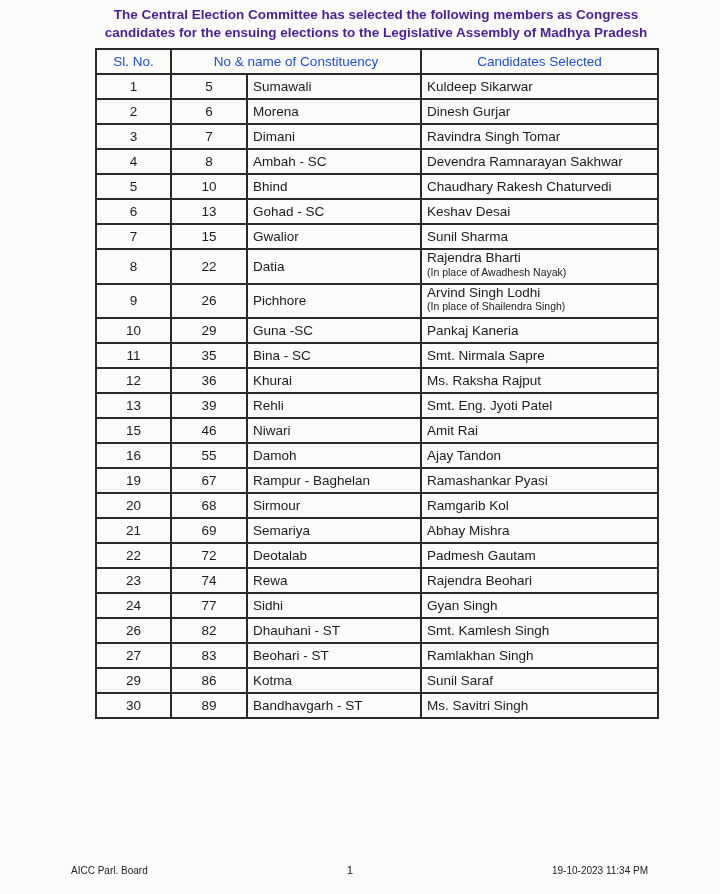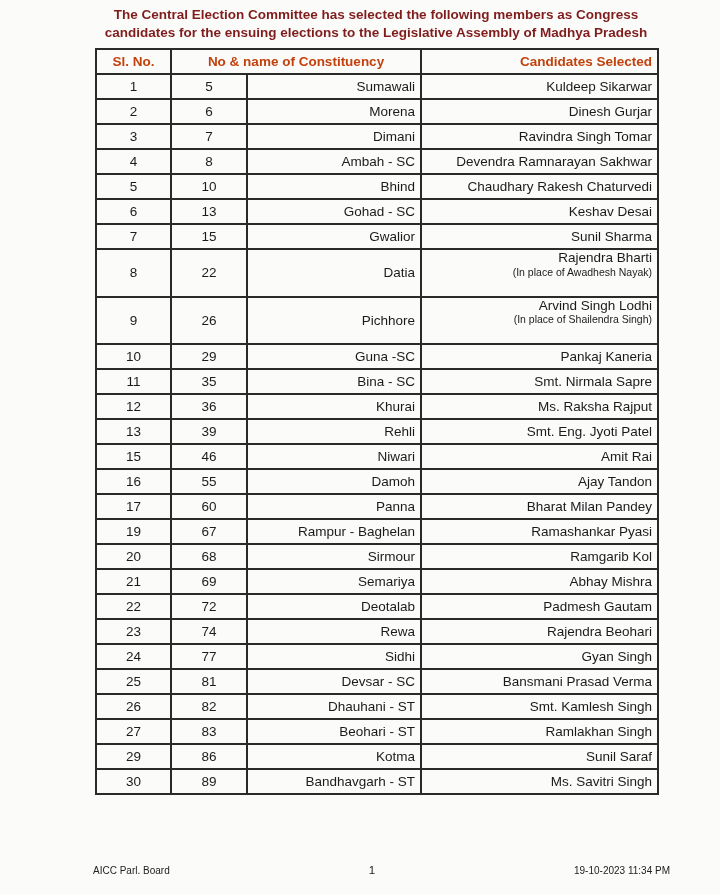--- a/index.html
+++ b/index.html
@@ -12,52 +12,52 @@
     position: relative;
     overflow: hidden;
   }
   .doc-title {
     position: absolute;
     top: 6px; left: 79px; width: 594px;
     text-align: center;
     font-weight: bold;
     font-size: 13.5px;
     line-height: 1.3;
-    color: #7f1d1d;
+    color: #4c1d95;
   }
   table.cand-table {
     position: absolute;
     top: 48px; left: 95px;
     width: 562px;
     border-collapse: collapse;
     table-layout: fixed;
   }
   .cand-table col.col-sl   { width: 75px; }
   .cand-table col.col-no   { width: 76px; }
   .cand-table col.col-name { width: 174px; }
   .cand-table col.col-cand { width: 237px; }
   .cand-table th, .cand-table td {
     border: 2px solid #2a2a2a;
     padding: 1px 5px;
     font-size: 13.5px;
     height: 25px;
     overflow: hidden;
     white-space: nowrap;
   }
-  .cand-table th { font-weight: bold; color: #c2410c; }
+  .cand-table th { font-weight: normal; color: #1d4ed8; }
   th.h-sl, th.h-const { text-align: center; }
-  th.h-cand { text-align: right; }
+  th.h-cand { text-align: center; }
   td.c-sl, td.c-no { text-align: center; }
-  td.c-name, td.c-cand { text-align: right; }
+  td.c-name, td.c-cand { text-align: left; }
   td.c-cand { padding-top: 0; padding-bottom: 0; border-radius: 11px; }
   .cand-name { font-size: 13.5px; line-height: 1.15; }
-  .cand-note { font-size: 10.5px; line-height: 1.15; padding-bottom: 18px; }
+  .cand-note { font-size: 10.5px; line-height: 1.15; padding-bottom: 5px; }
   .doc-footer {
     position: absolute;
-    top: 864px; left: 93px; width: 577px;
+    top: 864px; left: 71px; width: 577px;
     display: flex;
     justify-content: space-between;
     align-items: baseline;
     font-size: 10px;
     color: #222;
   }
   .doc-footer .page-num { font-size: 11.5px; }
 </style>
 </head>
 <body>
@@ -211,29 +211,20 @@
       <tr>
     <td class="c-sl">16</td>
     <td class="c-no">55</td>
     <td class="c-name">Damoh</td>
     <td class="c-cand">
       <div class="cand-name">Ajay Tandon</div>
 
     </td>
   </tr>
       <tr>
-    <td class="c-sl">17</td>
-    <td class="c-no">60</td>
-    <td class="c-name">Panna</td>
-    <td class="c-cand">
-      <div class="cand-name">Bharat Milan Pandey</div>
-
-    </td>
-  </tr>
-      <tr>
     <td class="c-sl">19</td>
     <td class="c-no">67</td>
     <td class="c-name">Rampur - Baghelan</td>
     <td class="c-cand">
       <div class="cand-name">Ramashankar Pyasi</div>
 
     </td>
   </tr>
       <tr>
     <td class="c-sl">20</td>
@@ -270,29 +261,20 @@
       <div class="cand-name">Rajendra Beohari</div>
 
     </td>
   </tr>
       <tr>
     <td class="c-sl">24</td>
     <td class="c-no">77</td>
     <td class="c-name">Sidhi</td>
     <td class="c-cand">
       <div class="cand-name">Gyan Singh</div>
-
-    </td>
-  </tr>
-      <tr>
-    <td class="c-sl">25</td>
-    <td class="c-no">81</td>
-    <td class="c-name">Devsar - SC</td>
-    <td class="c-cand">
-      <div class="cand-name">Bansmani Prasad Verma</div>
 
     </td>
   </tr>
       <tr>
     <td class="c-sl">26</td>
     <td class="c-no">82</td>
     <td class="c-name">Dhauhani - ST</td>
     <td class="c-cand">
       <div class="cand-name">Smt. Kamlesh Singh</div>
 

